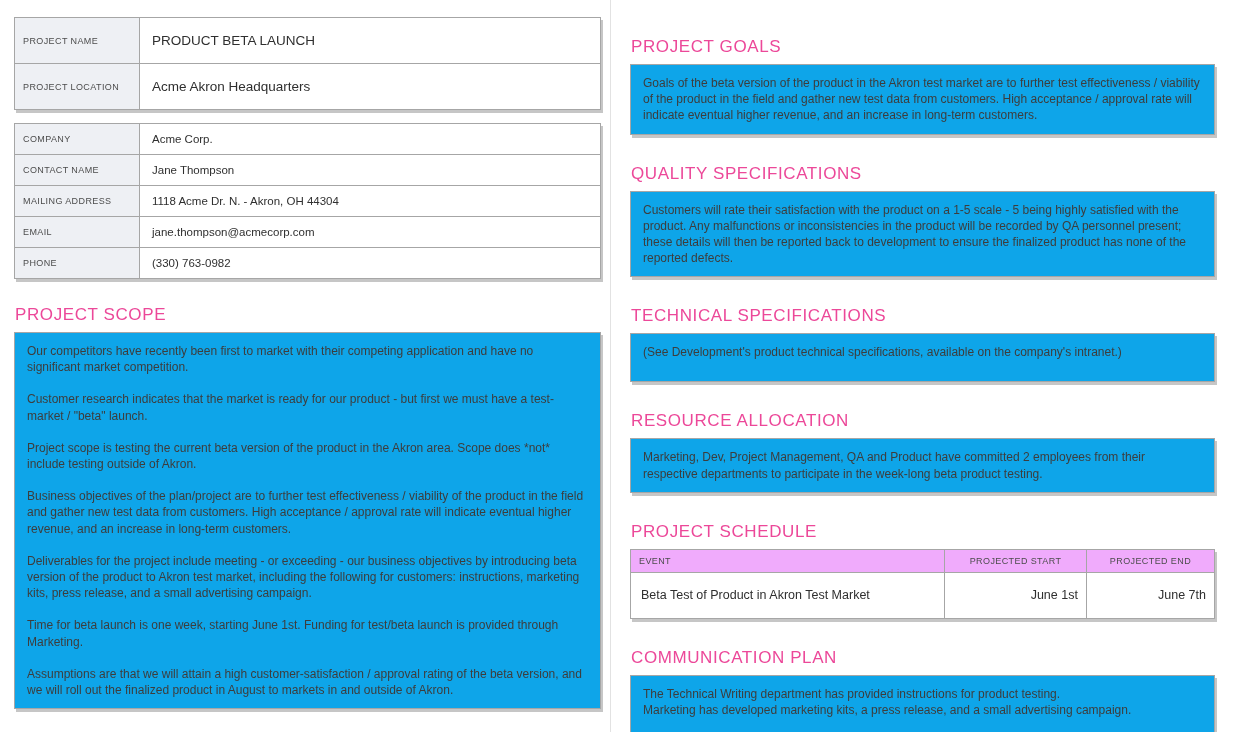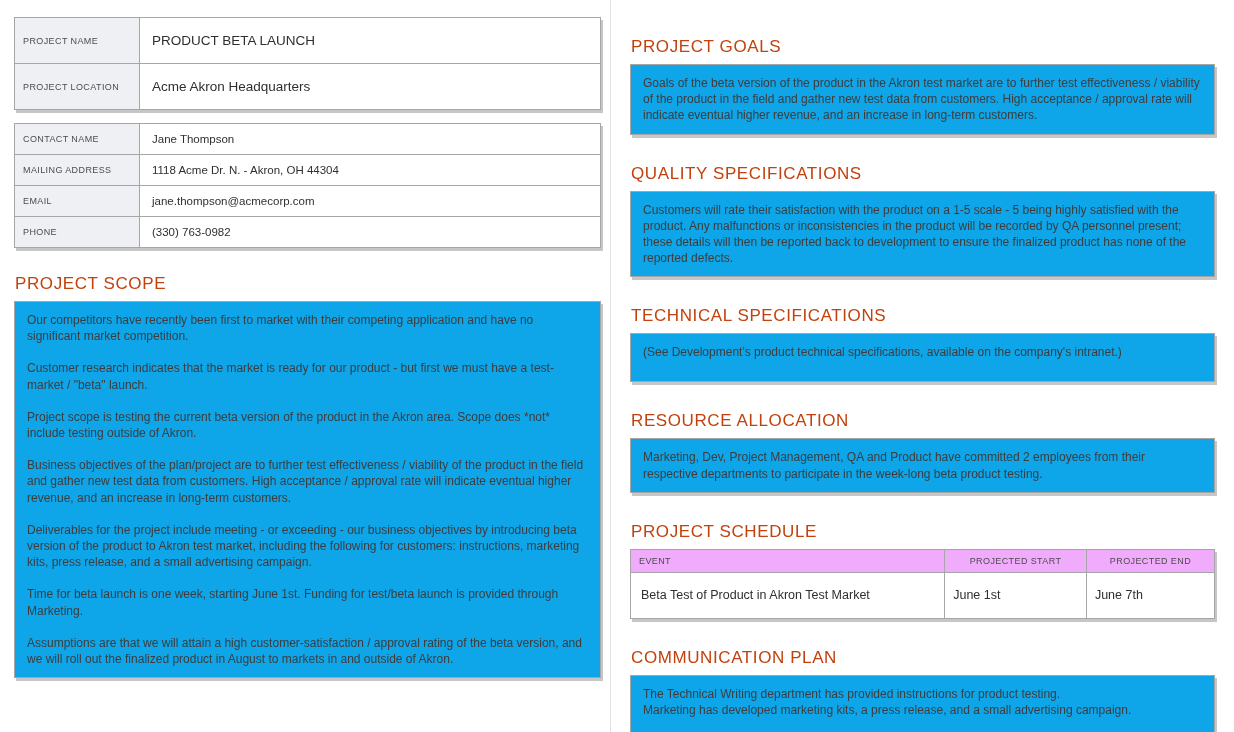--- a/index.html
+++ b/index.html
@@ -66,21 +66,21 @@
   }
   .table-project { margin-top: 17px; }
   .table-project td { height: 37px; }
   .table-project td.value { font-size: 13.5px; }
   .table-contact { margin-top: 13px; }
   .table-contact td { height: 22px; }
   .table-contact td.value { font-size: 11.5px; }
   .section-heading {
     font-size: 17px;
     font-weight: normal;
-    color: #c2410c;
+    color: #ec4899;
     letter-spacing: 0.6px;
     margin: 0 0 7px 1px;
   }
   .mt-scope  { margin-top: 26px; }
   .mt-first  { margin-top: 37px; }
   .mt-section{ margin-top: 29px; }
   .box {
     border: 1px solid #a6a6a6;
     box-shadow: 2px 3px 0 #c6c6c6;
     background: #0ea5e9;
@@ -109,21 +109,21 @@
     letter-spacing: 0.4px;
     padding: 6px 8px;
     text-align: center;
     height: 10px;
   }
   table.schedule td.head.event-col { text-align: left; width: 53.8%; }
   table.schedule td.cell {
     font-size: 12.5px;
     color: #2f2f2f;
     height: 41px;
-    text-align: left;
+    text-align: right;
     padding: 2px 8px;
   }
   table.schedule td.cell.event-col { text-align: left; padding-left: 10px; }
 </style>
 </head>
 <body>
 
 <div class="page">
   <div class="col-divider"></div>
 
@@ -137,20 +137,24 @@
         </tr>
         <tr>
           <td class="label">PROJECT LOCATION</td>
           <td class="value">Acme Akron Headquarters</td>
         </tr>
       </tbody>
     </table>
 
     <table class="info table-contact">
       <tbody>
+        <tr>
+          <td class="label">COMPANY</td>
+          <td class="value">Acme Corp.</td>
+        </tr>
         <tr>
           <td class="label">CONTACT NAME</td>
           <td class="value">Jane Thompson</td>
         </tr>
         <tr>
           <td class="label">MAILING ADDRESS</td>
           <td class="value">1118 Acme Dr. N. - Akron, OH 44304</td>
         </tr>
         <tr>
           <td class="label">EMAIL</td>

